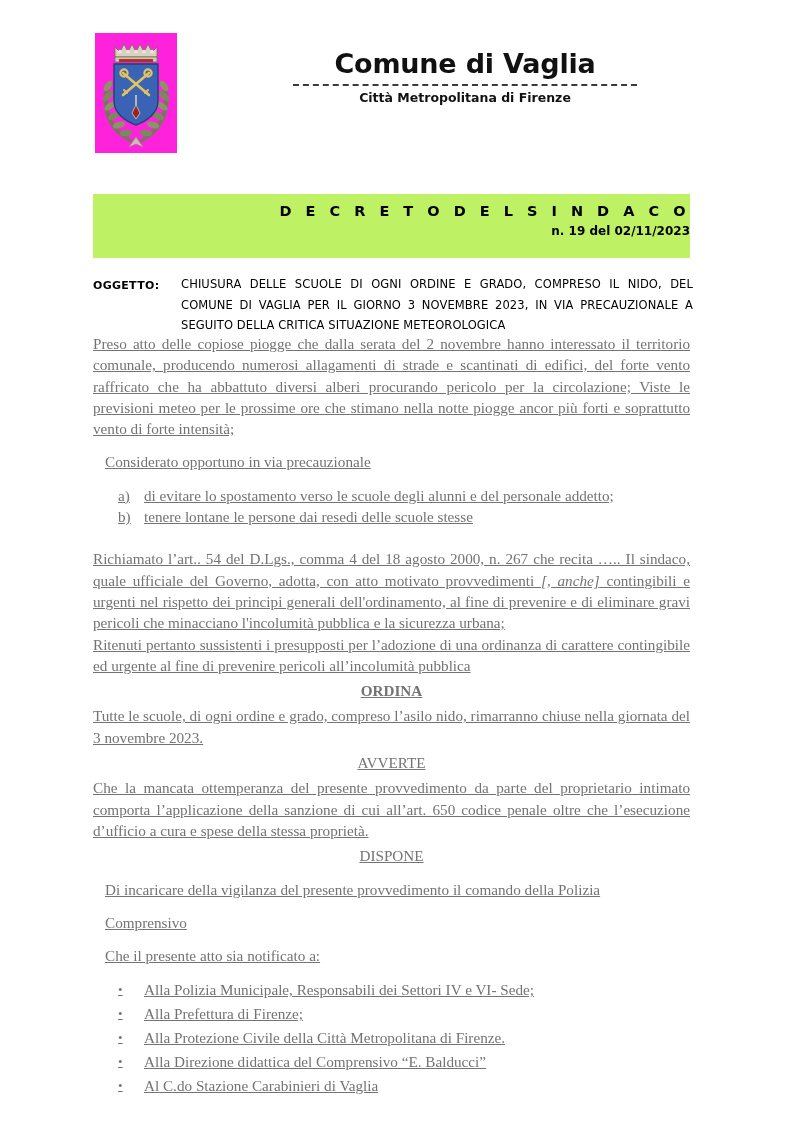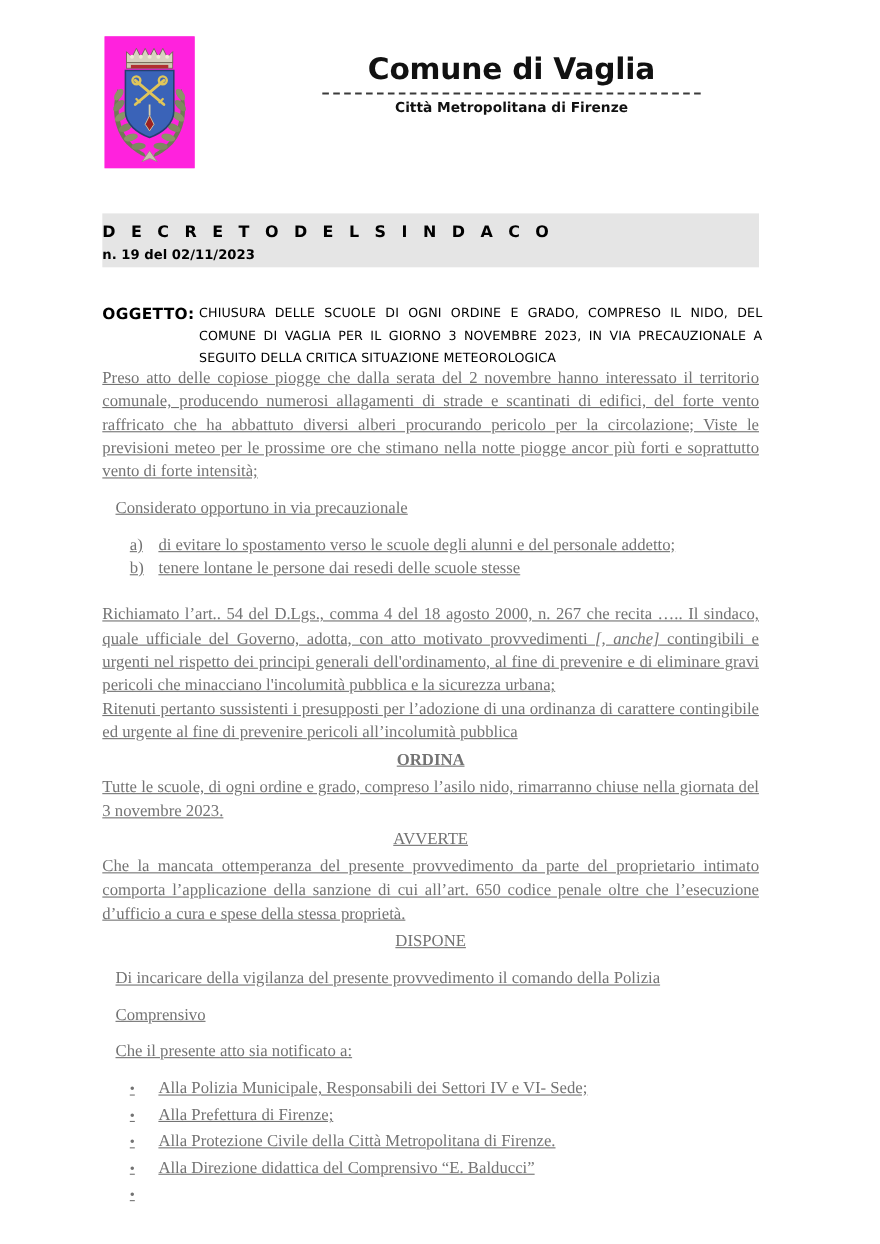--- a/index.html
+++ b/index.html
@@ -72,23 +72,23 @@
     line-height: 16px;
     color: #111111;
   }
 
   
   .title-bar {
     position: absolute;
     left: 93px;
     top: 194px;
     width: 597px;
-    height: 49px;
-    background: #e5e5e5;
-    text-align: left;
+    height: 64px;
+    background: #bef264;
+    text-align: right;
     font-family: "DejaVu Sans", "Liberation Sans", sans-serif;
   }
   .title-bar .decreto {
     font-weight: bold;
     font-size: 14.5px;
     letter-spacing: 4.5px;
     line-height: 17px;
     padding-top: 9px;
     color: #000;
   }
@@ -105,21 +105,21 @@
     position: absolute;
     left: 93px;
     top: 274px;
     width: 600px;
     display: flex;
     align-items: flex-start;
     font-family: "DejaVu Sans", "Liberation Sans", sans-serif;
   }
   .oggetto-label {
     flex: 0 0 88px;
-    font-size: 14px;
+    font-size: 11px;
     font-weight: bold;
     letter-spacing: 0.3px;
     line-height: 20px;
     padding-top: 2px;
   }
   .oggetto-text {
     flex: 1 1 auto;
     font-size: 11.5px;
     line-height: 20.5px;
     text-align: justify;
@@ -309,20 +309,21 @@
       <li>
         <span class="dot">•</span>
         <span>Alla Protezione Civile della Città Metropolitana di Firenze.</span>
       </li>
       <li>
         <span class="dot">•</span>
         <span>Alla Direzione didattica del Comprensivo “E. Balducci”</span>
       </li>
       <li>
         <span class="dot">•</span>
+        <span>Al C.do Stazione Carabinieri di Vaglia</span>
       </li>
     </ul>
 
     <div class="spacer-lg"></div>
 
     <p class="p-center">AVVERTE</p>
 
   </div>
 </div>
 

